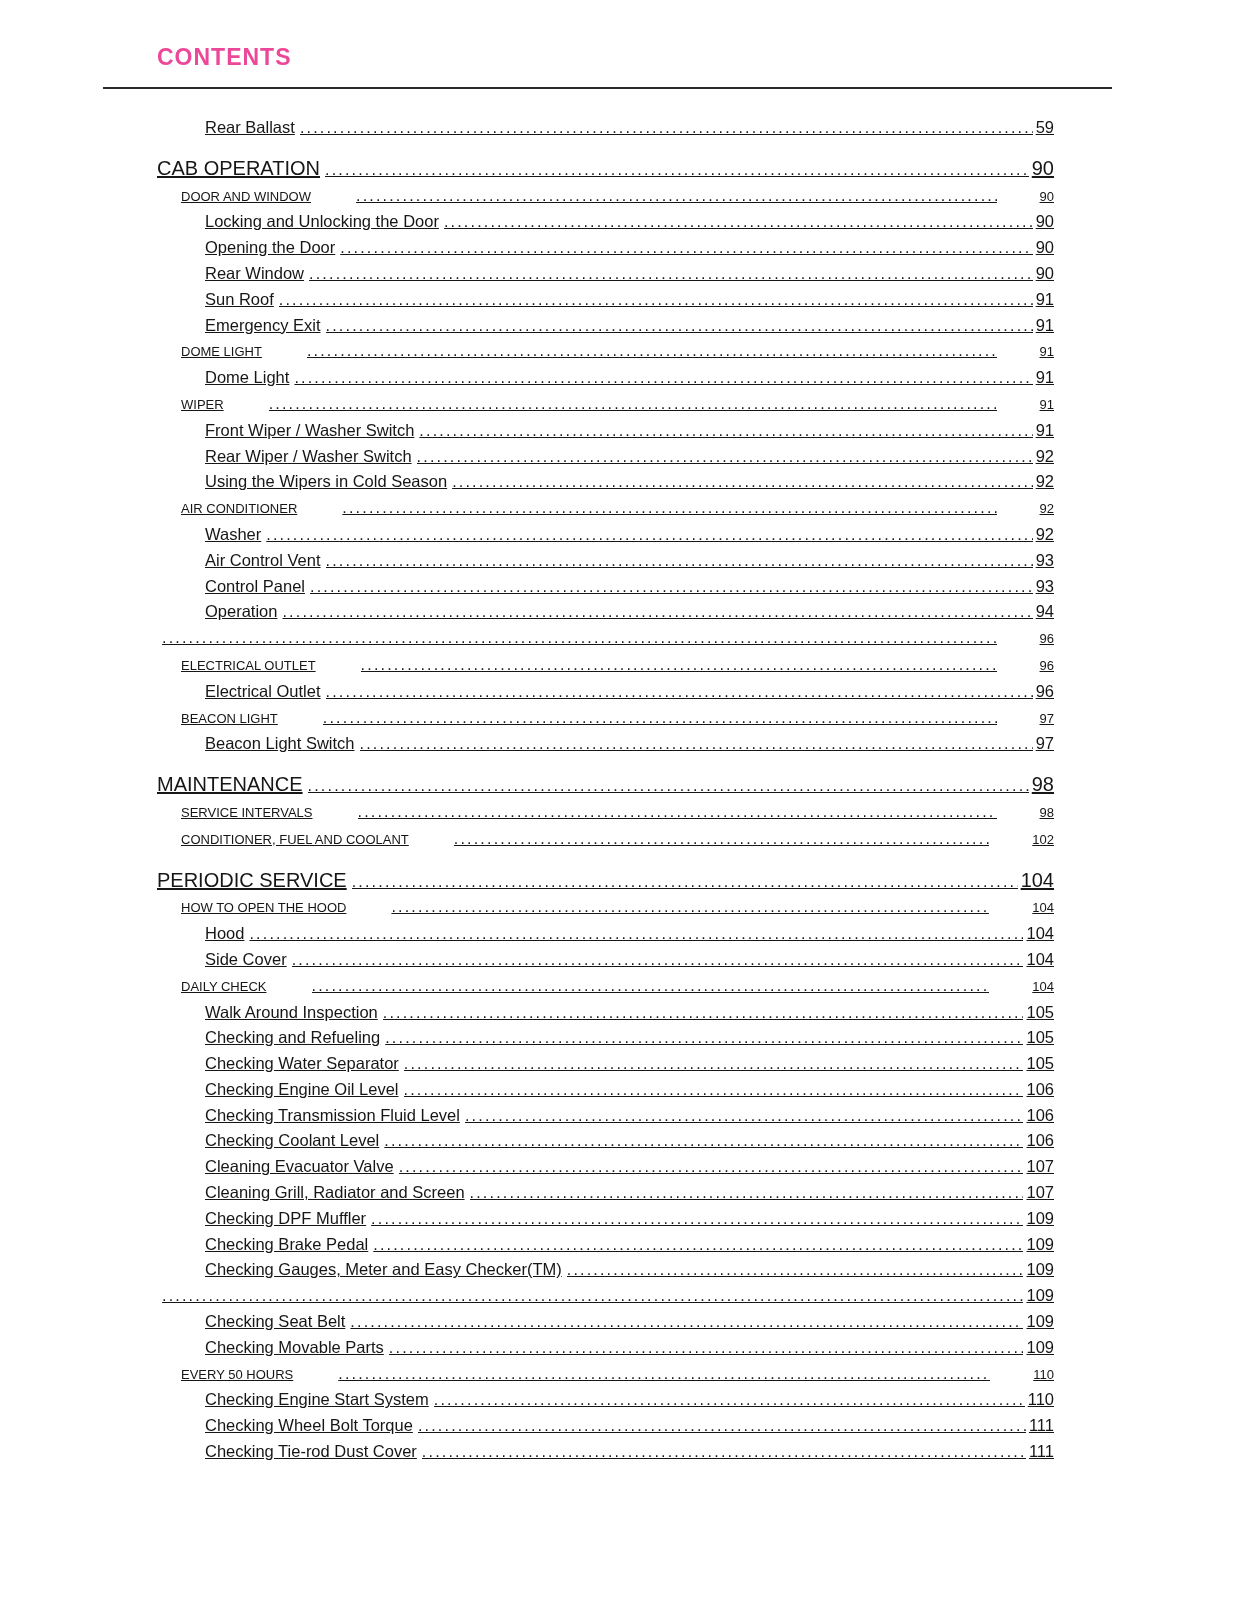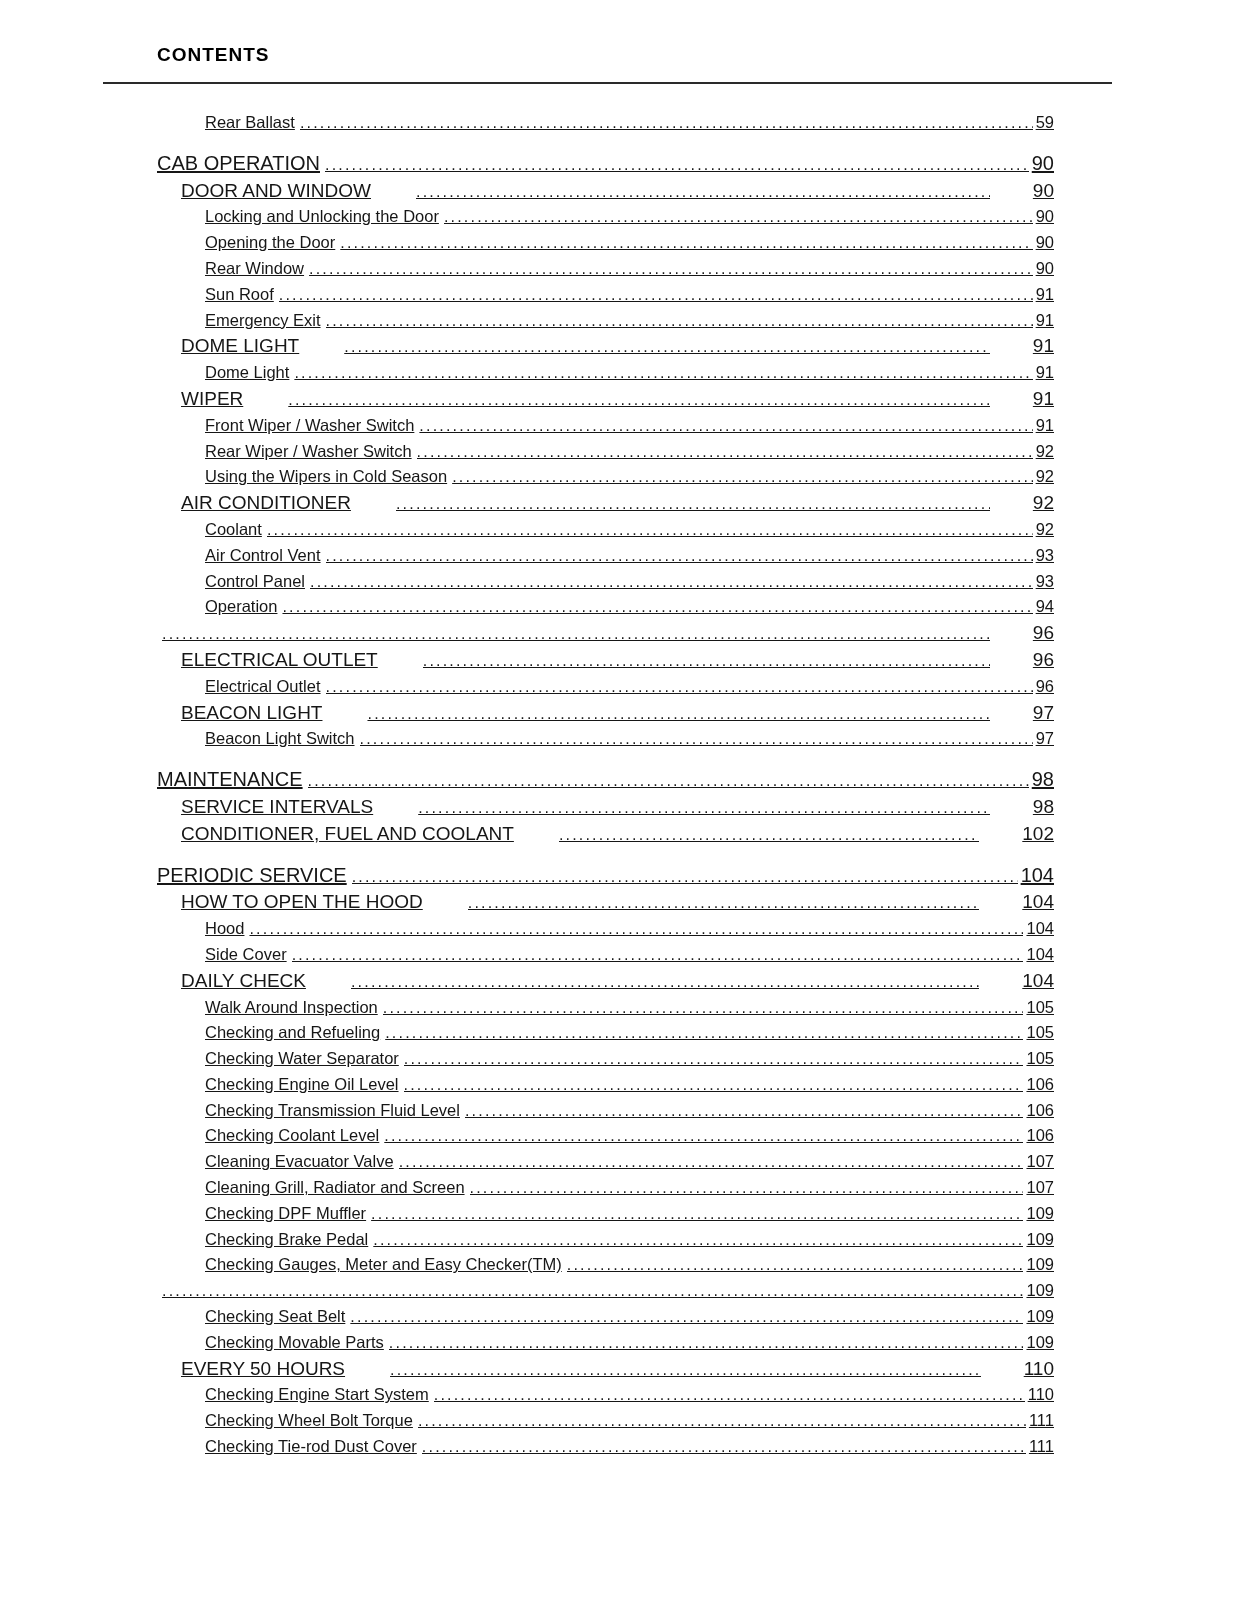--- a/index.html
+++ b/index.html
@@ -10,23 +10,23 @@
     font-family: "Liberation Sans", sans-serif;
     color: #161616;
     overflow: hidden;
   }
   .page {
     width: 1236px;
     height: 1600px;
     padding: 44px 124px 0 103px;
   }
   .header-title {
-    color: #000000;
+    color: #ec4899;
     font-weight: bold;
-    font-size: 19px;
+    font-size: 23px;
     letter-spacing: 1px;
     padding-left: 54px;
     margin-bottom: 16px;
   }
   .header-rule {
     border: none;
     border-top: 2px solid #2a2a2a;
     height: 0;
   }
   .toc {
@@ -47,21 +47,21 @@
     white-space: nowrap;
     margin: 0 3px 0 5px;
     letter-spacing: 2.2px;
     font-size: 16px;
   }
   .dots::after {
     content: "................................................................................................................................................................................................................";
   }
   .row .page-num { white-space: nowrap; }
   .level-0 { font-size: 20px; }
-  .level-1 { font-size: 19px; gap: 40px; }
+  .level-1 { font-size: 13px; gap: 40px; }
   .level-1 .label { padding-left: 24px; }
   .level-2 { font-size: 16.5px; }
   .level-2 .label { padding-left: 48px; }
   .gap-before { margin-top: 15px; justify-content: space-between; }
 </style>
 </head>
 <body>
 
 <div class="page">
   <div class="header-title">CONTENTS</div>
@@ -136,21 +136,21 @@
         <span class="label">Using the Wipers in Cold Season</span>
         <span class="dots"></span>
         <span class="page-num">92</span>
       </div>
       <div class="row level-1">
         <span class="label">AIR CONDITIONER</span>
         <span class="dots"></span>
         <span class="page-num">92</span>
       </div>
       <div class="row level-2">
-        <span class="label">Coolant</span>
+        <span class="label">Washer</span>
         <span class="dots"></span>
         <span class="page-num">92</span>
       </div>
       <div class="row level-2">
         <span class="label">Air Control Vent</span>
         <span class="dots"></span>
         <span class="page-num">93</span>
       </div>
       <div class="row level-2">
         <span class="label">Control Panel</span>

